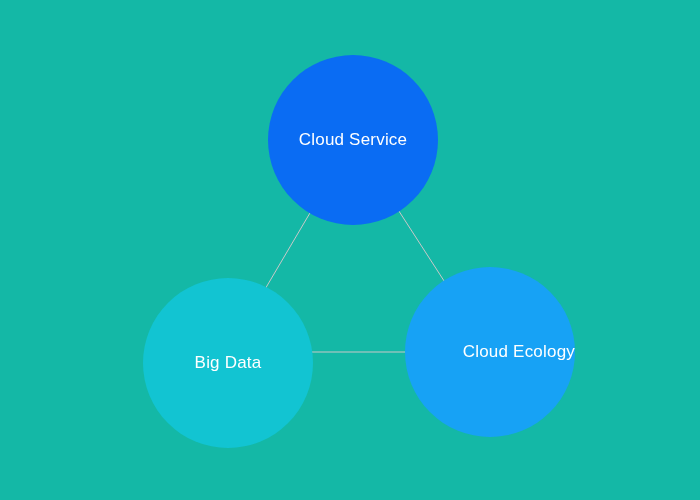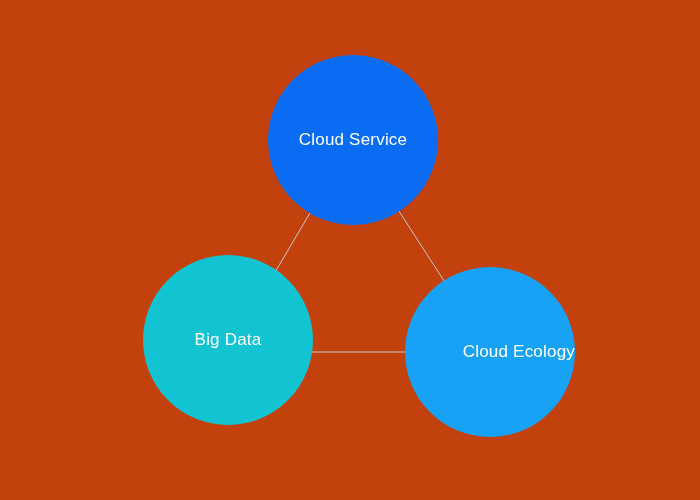--- a/index.html
+++ b/index.html
@@ -10,21 +10,21 @@
     width: 700px;
     height: 500px;
     background: #ffffff;
     font-family: "Liberation Sans", sans-serif;
     overflow: hidden;
   }
   .canvas {
     position: relative;
     width: 700px;
     height: 500px;
-    background: #c2410c;
+    background: #14b8a6;
   }
   svg.connectors {
     position: absolute;
     left: 0;
     top: 0;
     pointer-events: none;
   }
   .node {
     position: absolute;
     border-radius: 50%;
@@ -47,21 +47,21 @@
   <svg class="connectors" width="700" height="500">
     <line x1="353" y1="140" x2="228" y2="352" stroke="#c8c8c8" stroke-width="1"></line>
     <line x1="353" y1="140" x2="490" y2="352" stroke="#c8c8c8" stroke-width="1"></line>
     <line x1="228" y1="352" x2="490" y2="352" stroke="#c8c8c8" stroke-width="1"></line>
   </svg>
 
   <div class="node" style="left: 268px; top: 55px; width: 170px; height: 170px; background: rgb(10, 108, 243); color: rgb(255, 255, 255);">
     <span>Cloud Service</span>
   </div>
 
-  <div class="node" style="left: 143px; top: 255px; width: 170px; height: 170px; background: rgb(18, 196, 210); color: rgb(255, 255, 255);">
+  <div class="node" style="left: 143px; top: 278px; width: 170px; height: 170px; background: rgb(18, 196, 210); color: rgb(255, 255, 255);">
     <span>Big Data</span>
   </div>
 
   <div class="node" style="left: 405px; top: 267px; width: 170px; height: 170px; background: rgb(23, 162, 245); color: rgb(255, 255, 255); justify-content: flex-end;">
     <span>Cloud Ecology</span>
   </div>
 
 </div>
 
 </body></html>

